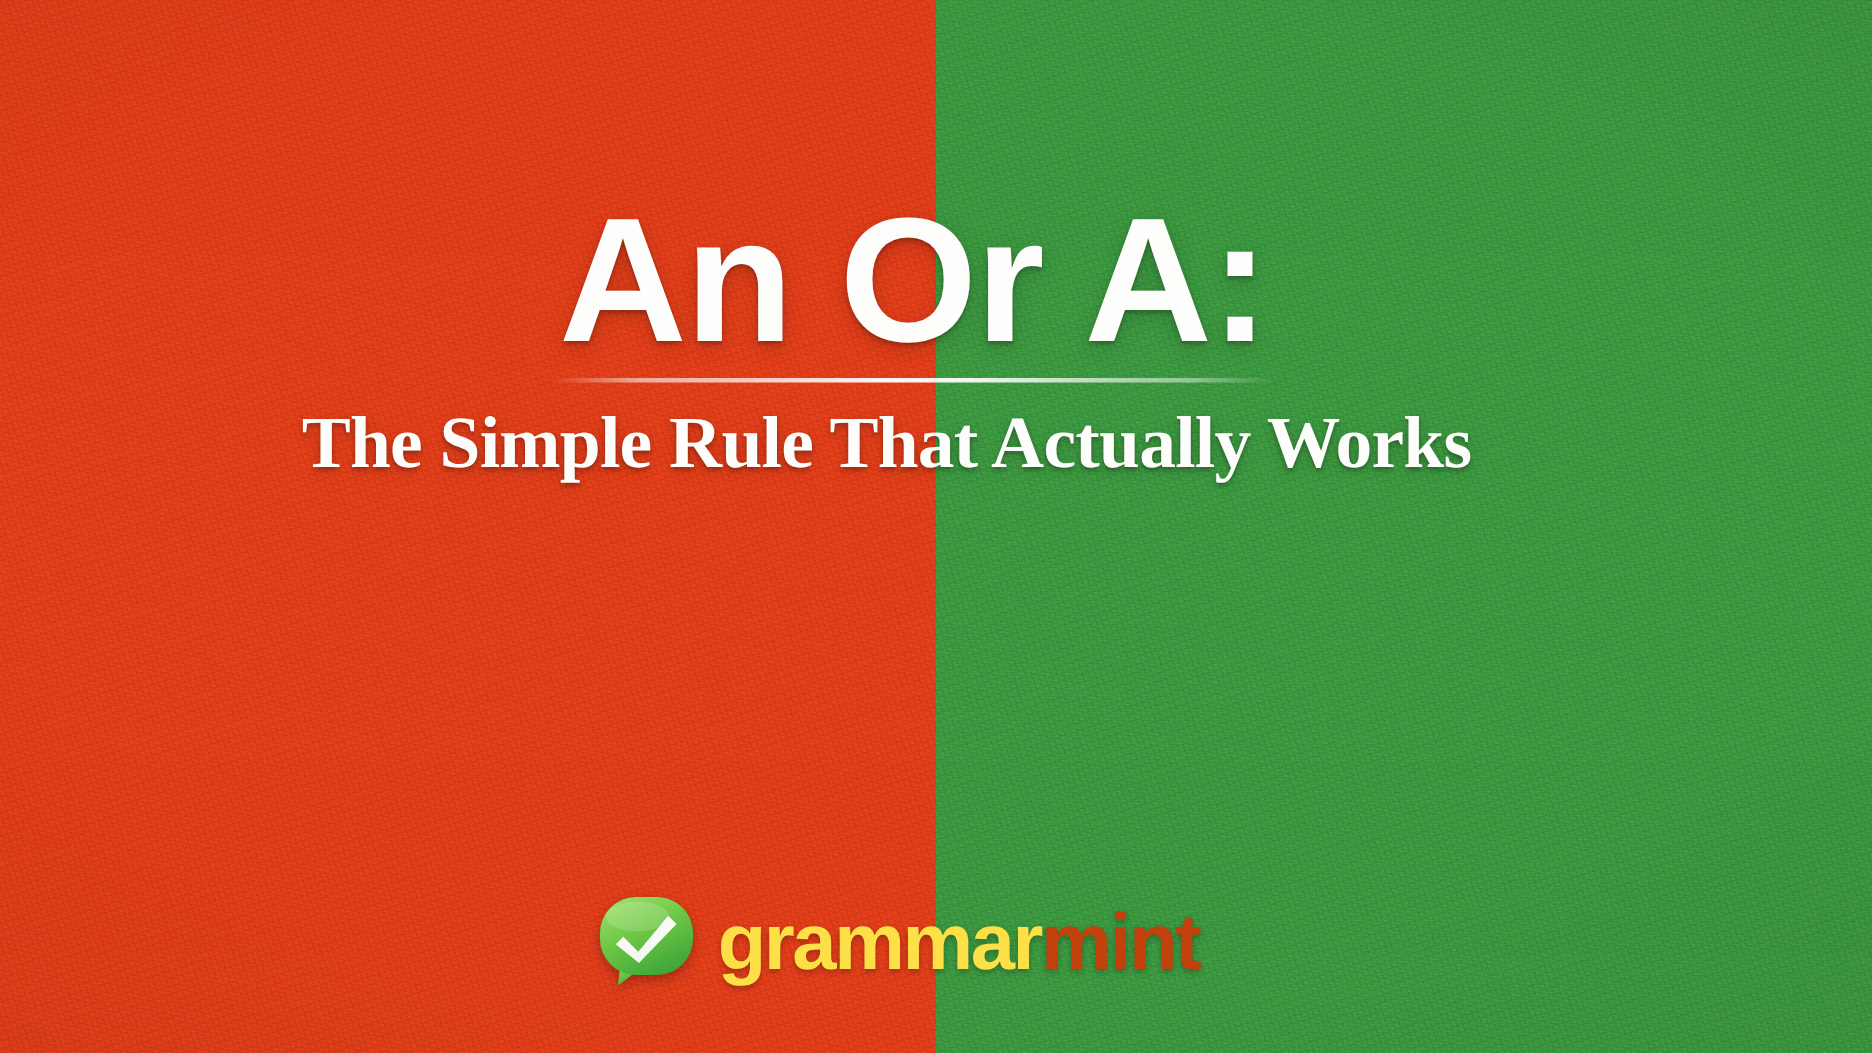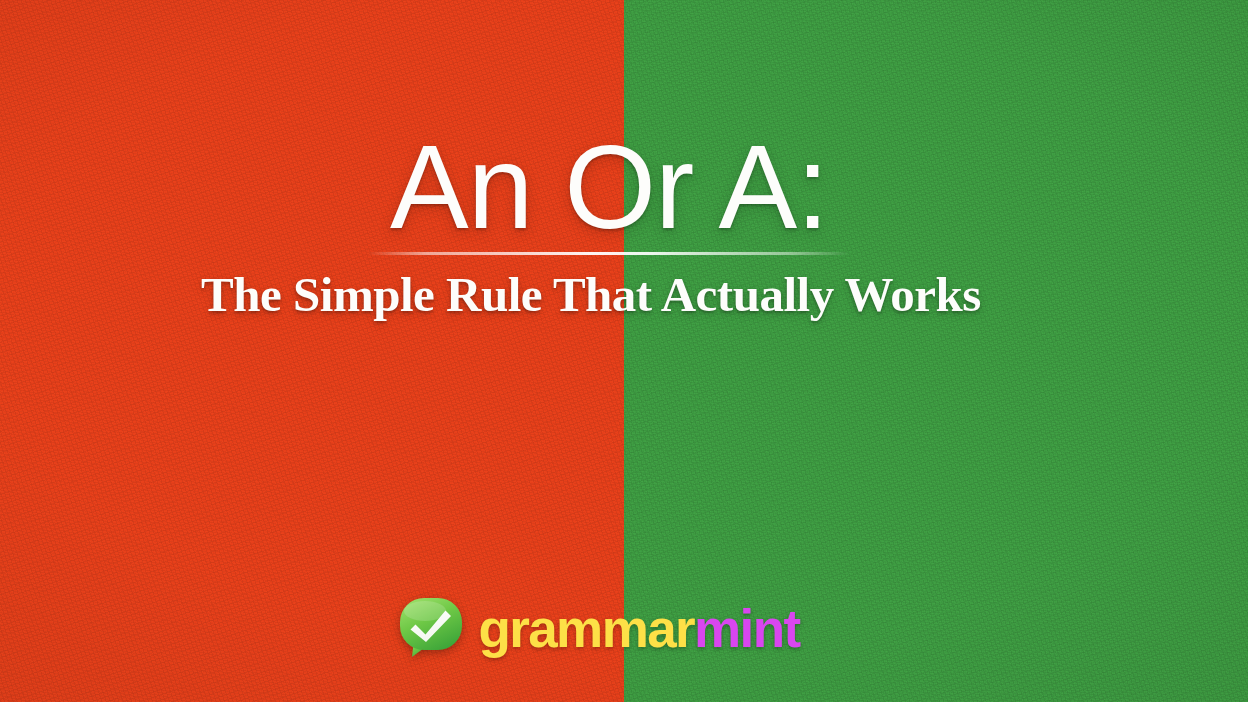--- a/index.html
+++ b/index.html
@@ -77,21 +77,21 @@
   }
 
   .title {
     position: absolute;
     top: 128px;
     left: 0;
     width: 1218px;          
     text-align: center;
     color: #fdfdfb;
     font-family: "Liberation Sans", sans-serif;
-    font-weight: normal;
+    font-weight: bold;
     font-size: 118px;
     line-height: 1;
     letter-spacing: -1px;
     white-space: nowrap;
     text-shadow:
       0 2px 3px rgba(0,0,0,.25),
       0 4px 14px rgba(0,0,0,.16);
   }
 
   .divider {
@@ -154,21 +154,21 @@
   .logo-text {
     font-family: "Liberation Sans", sans-serif;
     font-weight: bold;
     font-size: 53px;
     line-height: 1;
     letter-spacing: -1.6px;
     white-space: nowrap;
     text-shadow: 0 2px 4px rgba(0,0,0,.28);
   }
   .logo-text .part-a { color: #fde047; }
-  .logo-text .part-b { color: #d946ef; }
+  .logo-text .part-b { color: #c2410c; }
 </style>
 </head>
 <body>
 
 <div id="slide">
 
   <div class="bg-half left"></div>
   <div class="bg-half right"></div>
   <div class="grain"></div>
   <div class="grain2"></div>

